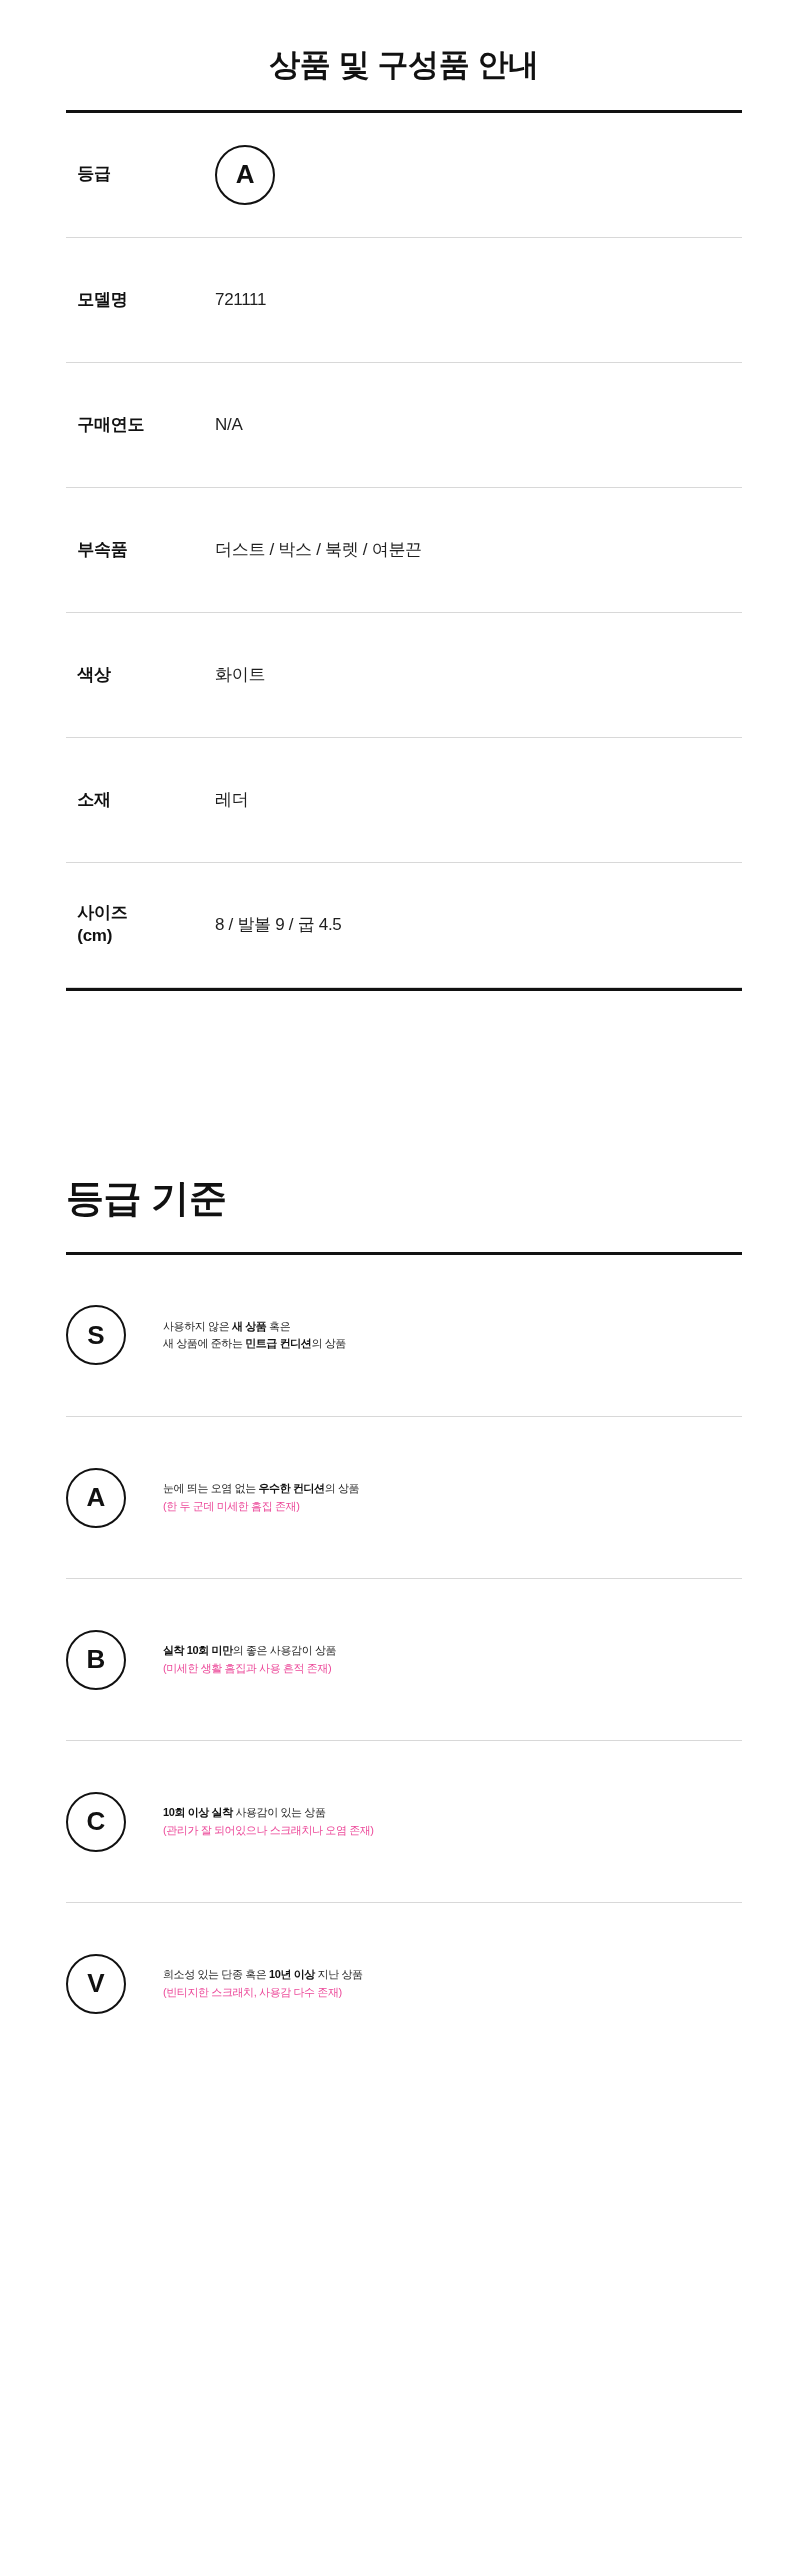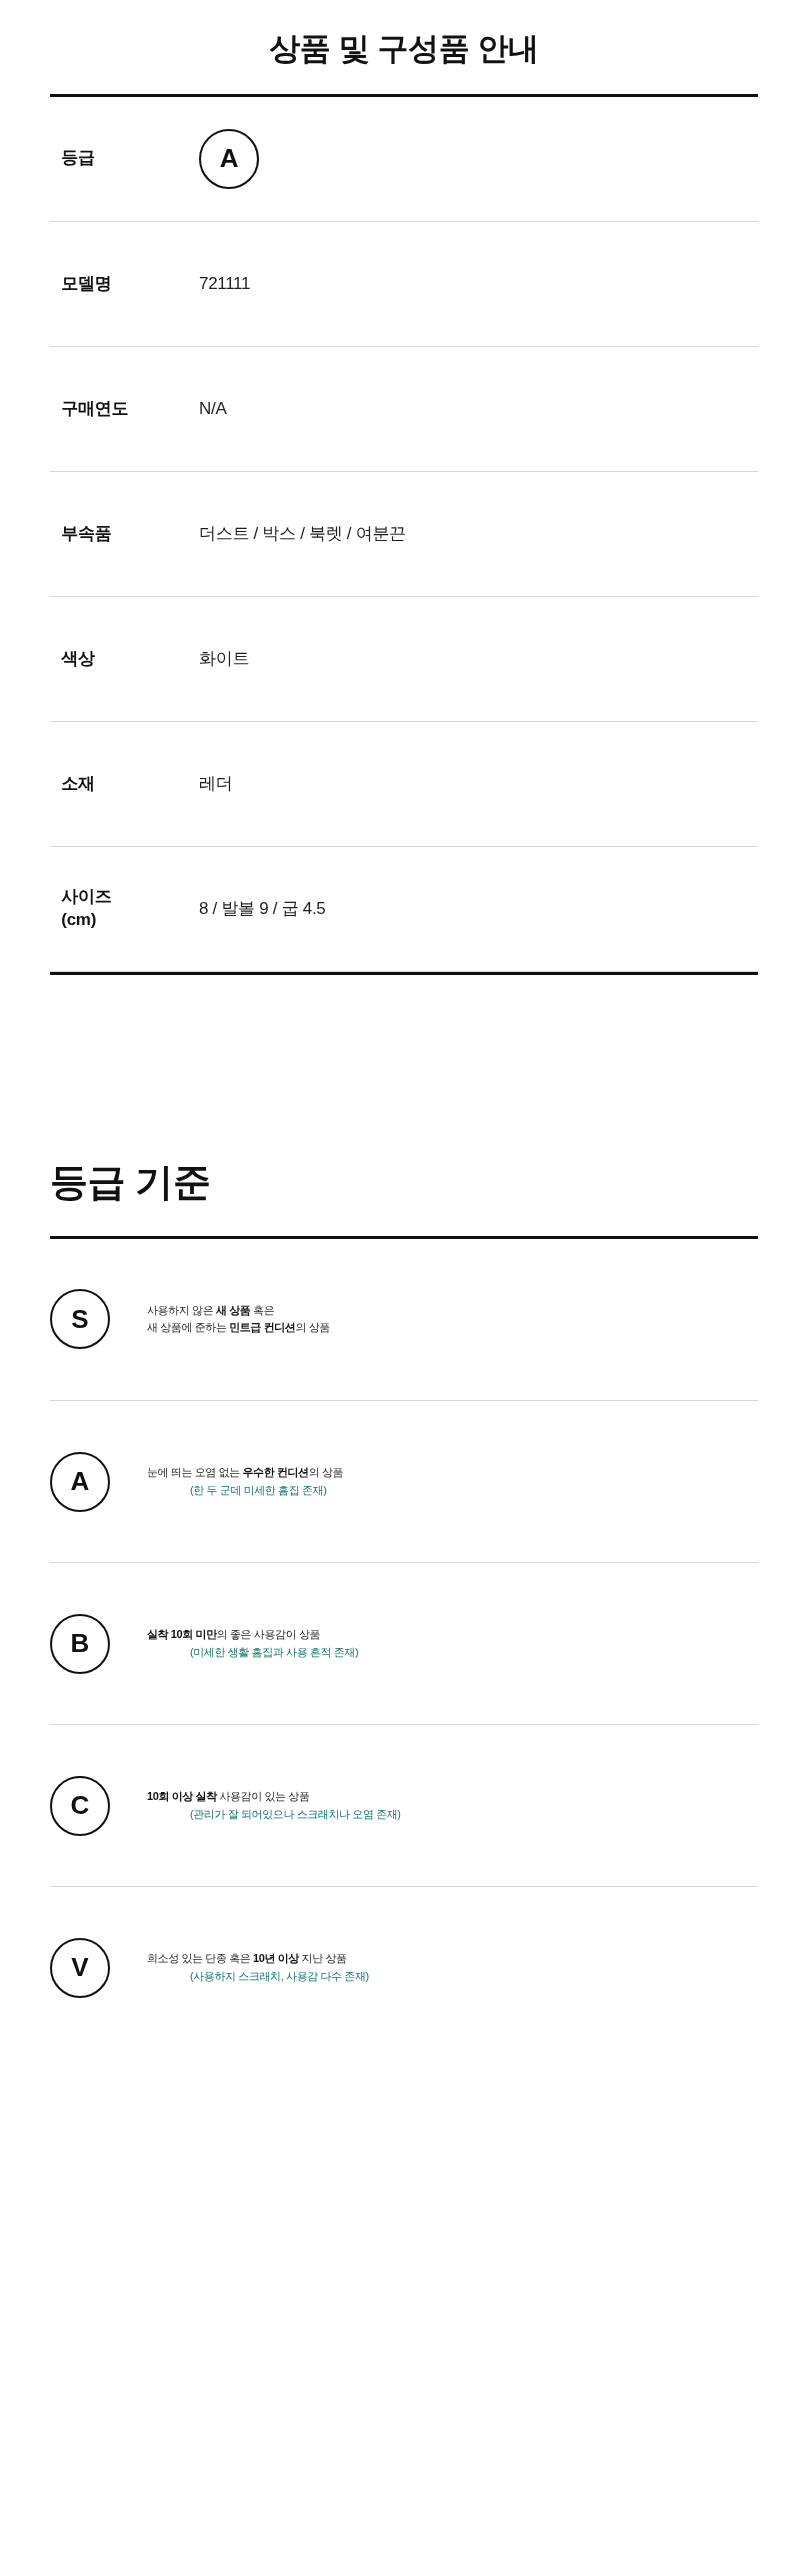--- a/index.html
+++ b/index.html
@@ -13,21 +13,21 @@
     min-height: 2576px;
     font-family: "Liberation Sans", "DejaVu Sans", sans-serif;
     color: #1a1a1a;
     -webkit-font-smoothing: antialiased;
   }
 
   .page {
     width: 808px;
     min-height: 2576px;
     position: relative;
-    padding: 0;
+    padding: 16px;
   }
 
   
   .section-product {
     padding: 0 50px;
     padding-top: 18px;
   }
 
   .title-main {
     text-align: center;
@@ -150,21 +150,21 @@
     font-weight: bold;
     color: #111111;
   }
   .desc {
     font-size: 11px;
     line-height: 1.62;
     letter-spacing: -0.4px;
     color: #1f1f1f;
   }
   .desc .strong { font-weight: bold; color: #111111; }
-  .desc .muted { color: #0f766e; margin-left: 43px; }
+  .desc .muted { color: #ec4899; }
 
   .bottom-pad { height: 97px; }
 </style>
 </head>
 <body>
 
 <div class="page">
 
   <section class="section-product">
     <h1 class="title-main">상품 및 구성품 안내</h1>
@@ -258,21 +258,21 @@
             <div class="muted">(관리가 잘 되어있으나 스크래치나 오염 존재)</div>
           </td>
         </tr>
 
         <tr class="crow last">
           <td class="badge-cell">
             <div class="badge-circle">V</div>
           </td>
           <td class="desc">
             <div><span>희소성 있는 단종 혹은 </span><span class="strong">10년 이상</span><span> 지난 상품</span></div>
-            <div class="muted">(사용하지 스크래치, 사용감 다수 존재)</div>
+            <div class="muted">(빈티지한 스크래치, 사용감 다수 존재)</div>
           </td>
         </tr>
       </tbody>
     </table>
 
     <div class="bottom-pad"></div>
   </section>
 
 </div>
 

